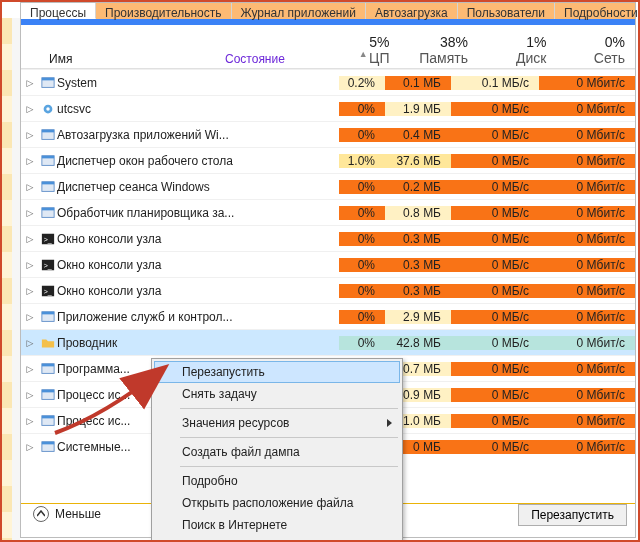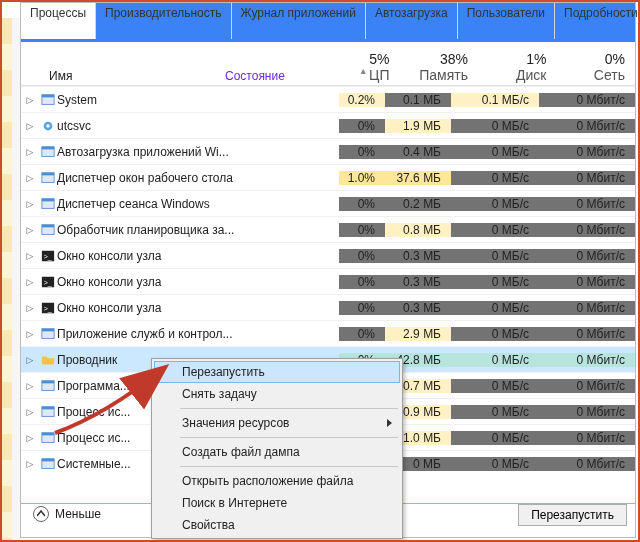--- a/index.html
+++ b/index.html
@@ -14,21 +14,21 @@
   .left-strip { position: absolute; left: 0; top: 18px; width: 12px; bottom: 0;
     background: repeating-linear-gradient(#fbe7b4 0 26px,#fff4d6 26px 52px);
     border-left: 1px solid #d0d0d0; }
   .left-strip2 { position: absolute; left: 12px; top: 18px; width: 8px; bottom: 0;
     background: #f6f6f6; }
   .panel {
     position: absolute; left: 20px; right: 4px; top: 2px; bottom: 4px;
     background: #fff; border: 1px solid #bcbcbc;
     display: flex; flex-direction: column;
   }
-  .tabs-wrap { display:flex; align-items:stretch; height:39px; background:#3b82f6; border-bottom:3px solid #3b82f6;}
+  .tabs-wrap { display:flex; align-items:stretch; height:22px; background:#fdba74; border-bottom:6px solid #3b82f6;}
   .tabs { display:flex; flex:1; }
   .tab { padding: 3px 9px; font-size: 12px; color:#333; border-right:1px solid #d4d4d4; position:relative; top:0; white-space:nowrap;}
   .tab.active { background:#fff; border-bottom:1px solid #fff; font-weight:400; }
   .header-row { display:flex; height:44px; border-bottom:1px solid #e0e0e0; }
   .h-name { width:200px; padding:4px 8px 2px 28px; display:flex; flex-direction:column; justify-content:flex-end;}
   .h-state { width:100px; padding:4px 4px 2px 4px; display:flex; align-items:flex-end; color:#6d28d9;}
   .h-metric { flex:1; text-align:right; padding:4px 10px 2px 4px; display:flex; flex-direction:column; justify-content:flex-end; align-items:flex-end;}
   .h-metric .pct { font-size:14px; }
   .h-metric .lbl { font-size:14px; color:#555; }
   .sort-ind { position:absolute; left:55%; top:24px; font-size:9px; color:#888;}
@@ -37,21 +37,21 @@
   .row.selected { background:#cce8ff; }
   .c-expand { width:18px; text-align:center; color:#666; font-size:9px;}
   .c-icon { width:18px; display:flex; align-items:center; justify-content:center;}
   .c-icon .ico { width:14px; height:14px; }
   .c-name { width:184px; padding-right:4px; overflow:hidden; text-overflow:ellipsis; white-space:nowrap;}
   .c-state { width:98px; }
   .c-cpu { width:46px; text-align:right; padding-right:10px;}
   .c-mem { width:66px; text-align:right; padding-right:10px;}
   .c-disk { width:88px; text-align:right; padding-right:10px;}
   .c-net { flex:1; text-align:right; padding-right:10px;}
-  .heat-0 { background:#737373; }
+  .heat-0 { background:#f97316; }
   .heat-1 { background:#fff1c4; }
   .heat-2 { background:#ffe79a; }
   .heat-3 { background:#ffd966; }
   .row.selected .c-cpu,.row.selected .c-mem,.row.selected .c-disk,.row.selected .c-net { background:#b7e4dd !important; }
   .footer { height:34px; border-top:1px solid #eab308; display:flex; align-items:flex-start; justify-content:space-between; padding:0 8px; }
   .fewer-btn { display:flex; align-items:center; gap:6px; padding:2px 4px; cursor:default;}
   .fewer-btn .circ { width:16px;height:16px;border:1px solid #666;border-radius:50%;display:flex;align-items:center;justify-content:center;}
   .restart-btn { border:1px solid #adadad; background:#f0f0f0; padding:3px 12px; font-size:12px;}
   
   .ctx { position:absolute; left:151px; top:358px; width:252px; background:#f0f0f0; border:1px solid #a0a0a0; box-shadow:2px 2px 4px rgba(0,0,0,.25); z-index:30; padding:2px;}
@@ -353,20 +353,21 @@
 </div>
 
 <div class="ctx" id="ctx">
     <div class="ctx-item hl">Перезапустить</div>
     <div class="ctx-item">Снять задачу</div>
     <div class="ctx-sep"></div>
     <div class="ctx-item ctx-sub">Значения ресурсов</div>
     <div class="ctx-sep"></div>
     <div class="ctx-item">Создать файл дампа</div>
     <div class="ctx-sep"></div>
+    <div class="ctx-item">Подробно</div>
     <div class="ctx-item">Открыть расположение файла</div>
     <div class="ctx-item">Поиск в Интернете</div>
     <div class="ctx-item">Свойства</div>
   </div>
 
 <svg class="arrow-svg" viewBox="0 0 140 85">
   <defs>
       <marker id="ah" markerWidth="12" markerHeight="12" refX="10" refY="5" orient="auto">
         <path d="M0 0 L12 5 L0 10 Z" fill="#c0392b"></path>
       </marker>

